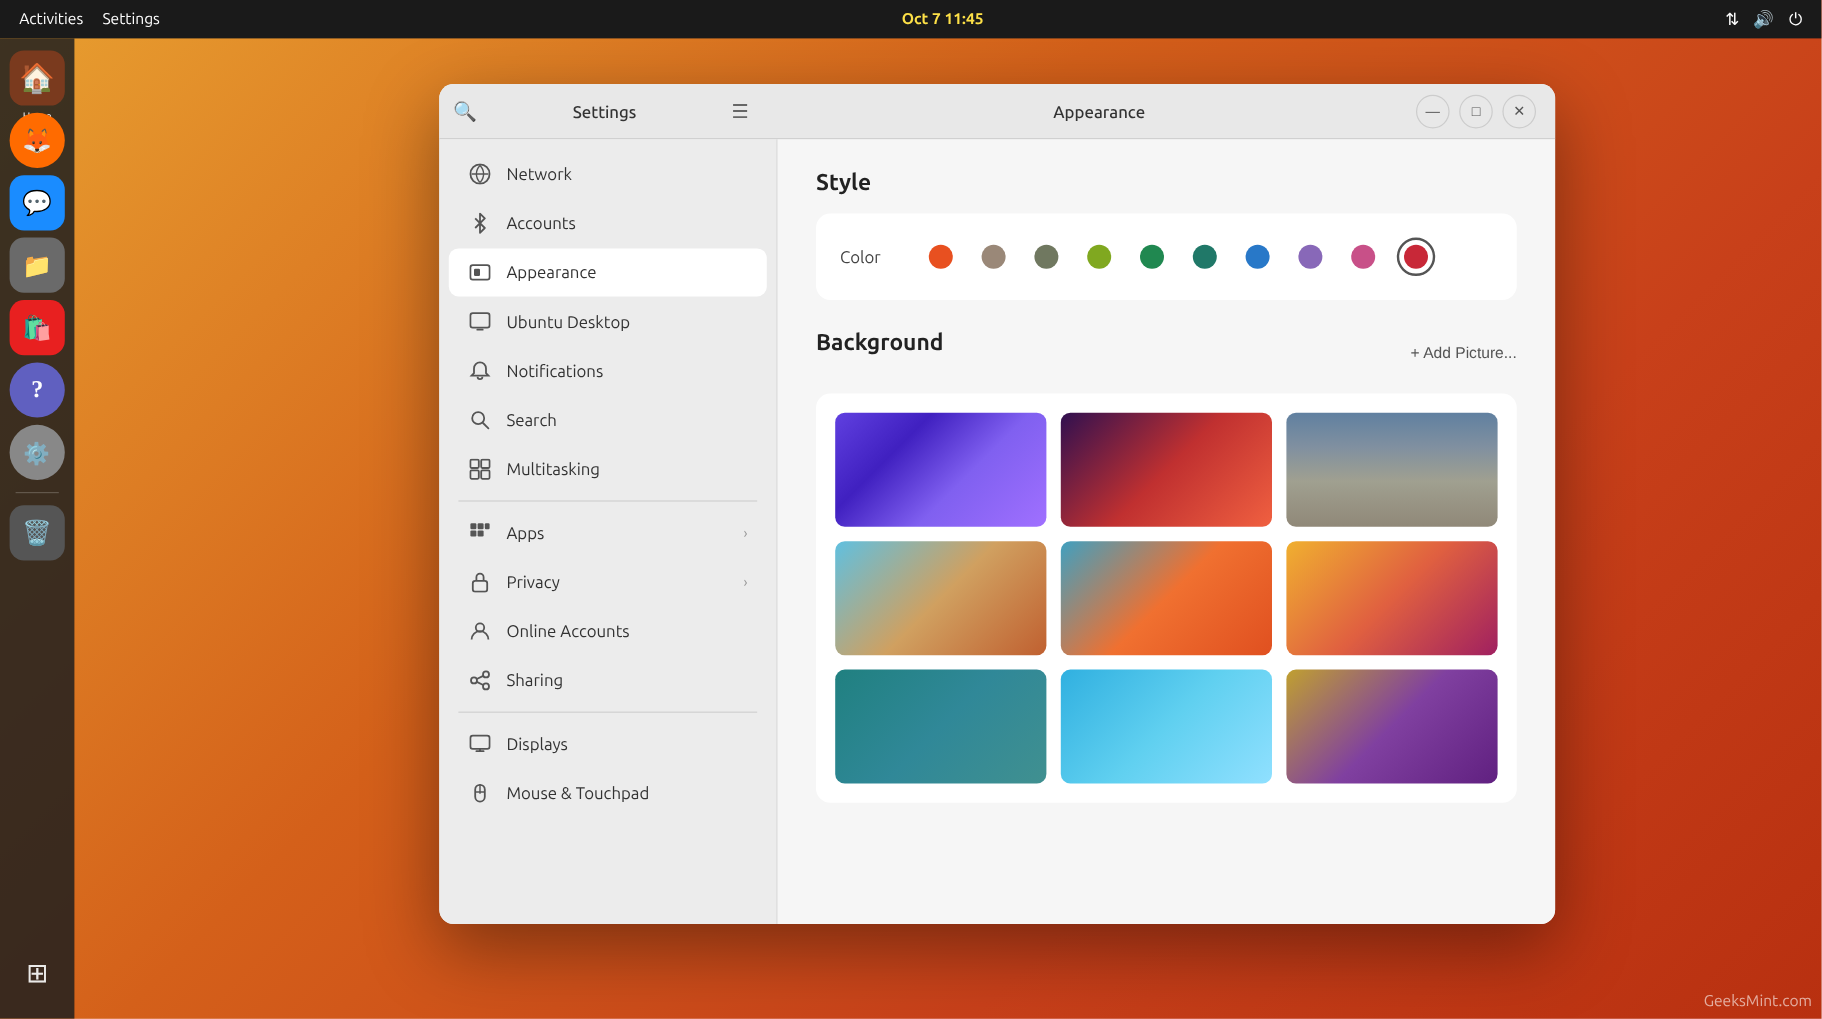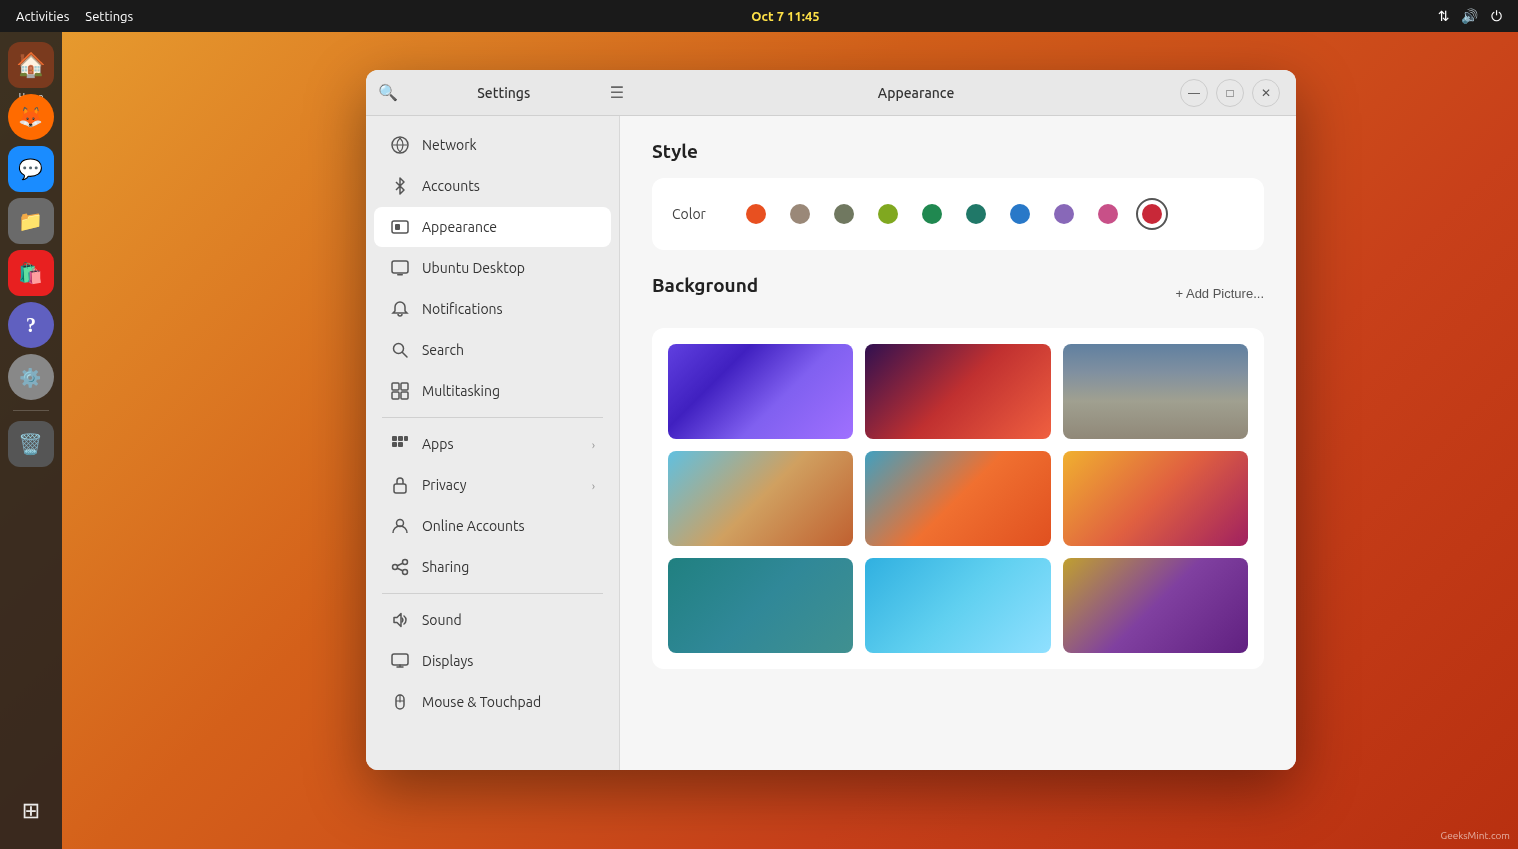--- a/index.html
+++ b/index.html
@@ -182,21 +182,21 @@
 
     
     .window-body {
       display: flex;
       flex: 1;
       overflow: hidden;
     }
 
     
     .sidebar {
-      width: 254px;
+      width: 282px;
       background: #ececec;
       border-right: 1px solid #d8d8d8;
       overflow-y: auto;
       flex-shrink: 0;
       padding: 8px 0;
     }
     .sidebar-item {
       display: flex;
       align-items: center;
       padding: 10px 16px;
@@ -637,29 +637,20 @@
               <circle cx="4" cy="9" r="2.5" stroke="#555" stroke-width="1.5"></circle>
               <circle cx="14" cy="14" r="2.5" stroke="#555" stroke-width="1.5"></circle>
               <path d="M6.3 10.2l5.4 2.6M11.7 5.2L6.3 7.8" stroke="#555" stroke-width="1.5"></path>
             </svg>
         </span>
         <span class="sidebar-item-label">Sharing</span>
       </div>
 
       <div class="sidebar-separator"></div>
 
-      <div class="sidebar-item">
-        <span class="sidebar-item-icon">
-          <svg width="18" height="18" viewBox="0 0 18 18" fill="none">
-              <path d="M3 6.5H6l4-4v13l-4-4H3z" stroke="#555" stroke-width="1.5" stroke-linejoin="round"></path>
-              <path d="M13 5a5 5 0 0 1 0 8M11 7a3 3 0 0 1 0 4" stroke="#555" stroke-width="1.5" stroke-linecap="round"></path>
-            </svg>
-        </span>
-        <span class="sidebar-item-label">Sound</span>
-      </div>
 
 
       <div class="sidebar-item">
         <span class="sidebar-item-icon">
           <svg width="18" height="18" viewBox="0 0 18 18" fill="none">
               <rect x="1" y="2" width="16" height="11" rx="2" stroke="#555" stroke-width="1.5"></rect>
               <path d="M6 15h6M9 13v2" stroke="#555" stroke-width="1.5" stroke-linecap="round"></path>
             </svg>
         </span>
         <span class="sidebar-item-label">Displays</span>
@@ -738,13 +729,13 @@
 
         <div class="bg-thumb bg7"></div>
         <div class="bg-thumb bg8"></div>
         <div class="bg-thumb bg9"></div>
       </div>
 
     </div>
   </div>
 </div>
 
-<div class="geeksmint-watermark" style="position:absolute; bottom:8px; right:8px; font-size:10px; color:rgba(255,255,255,0.6);">GeeksMint.com</div>
+<div class="geeksmint-watermark" style="position:absolute; bottom:8px; right:8px; font-size:13px; color:rgba(255,255,255,0.6);">GeeksMint.com</div>
 
 </body></html>

